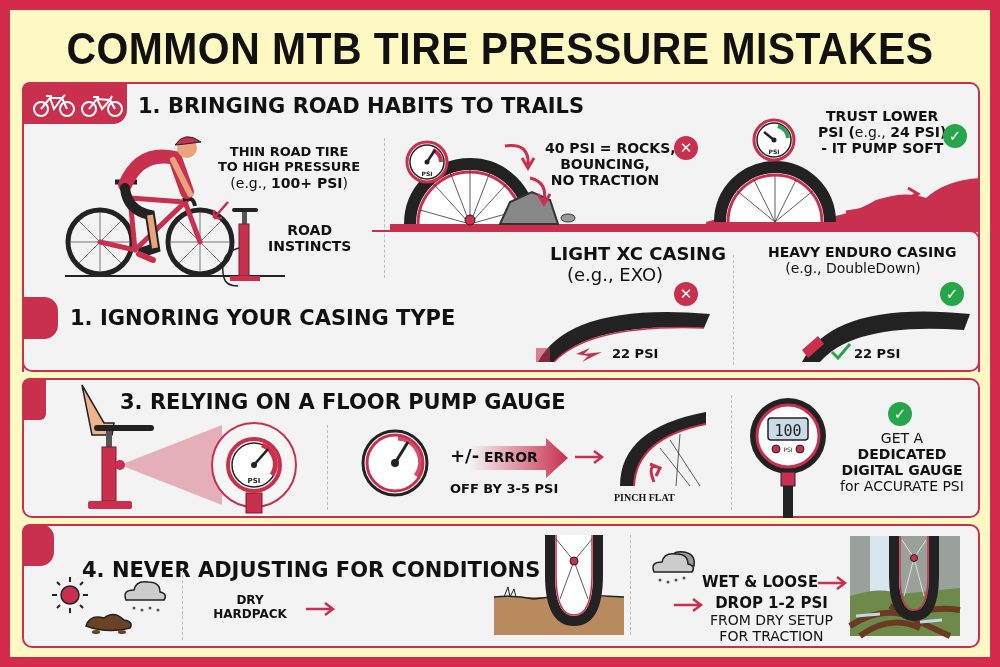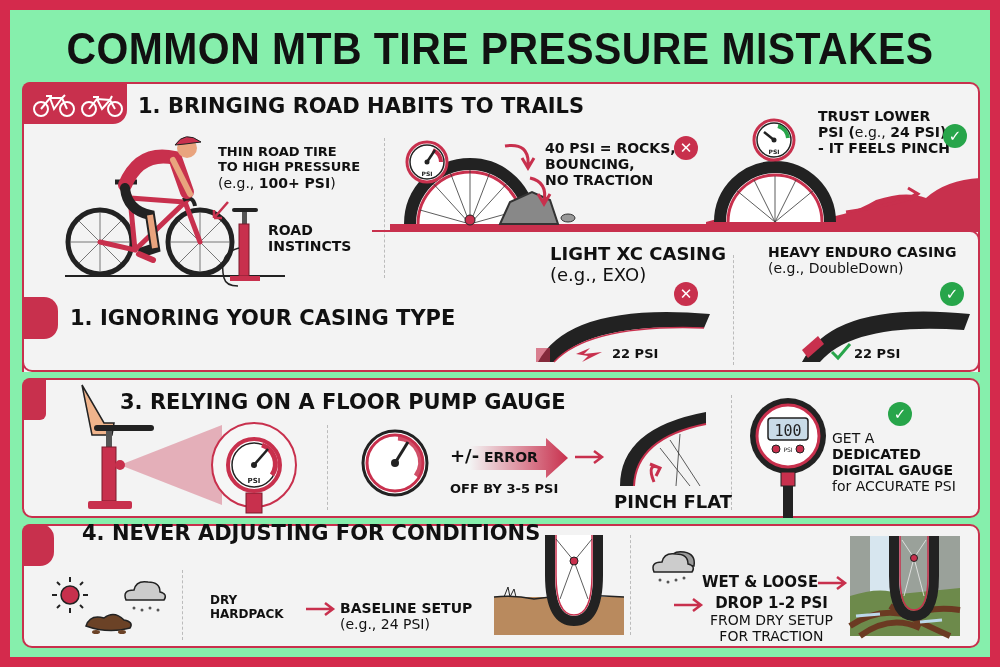--- a/index.html
+++ b/index.html
@@ -4,38 +4,38 @@
 <style>
   * { box-sizing: border-box; margin: 0; padding: 0; }
   html, body { width: 1000px; height: 667px; overflow: hidden; }
   body {
     background: #d42a4c;
     font-family: "DejaVu Sans", "Liberation Sans", sans-serif;
     position: relative;
   }
   .sheet {
     position: absolute; left: 10px; top: 10px; width: 980px; height: 647px;
-    background: #86efac;
+    background: #fef9c3;
   }
   .main-title {
     position: absolute; left: 0; top: 14px; width: 980px; text-align: center;
     font-family: "Liberation Sans", sans-serif; font-weight: 700;
     font-size: 44px; letter-spacing: 0.5px; color: #111;
     transform: scaleX(0.93); transform-origin: center;
   }
   .panel {
     position: absolute; border: 2px solid #c8304d; border-radius: 10px; background: #f3f3f3;
   }
   .tab-red {
     position: absolute; background: #c8304d; border-radius: 8px 0 14px 0;
   }
   .sec-title {
     position: absolute; font-weight: 700; color: #111; font-size: 21px; white-space: nowrap;
   }
-  .lbl { position: absolute; font-weight: 700; color: #111; line-height: 1.15; white-space: nowrap; }
+  .lbl { position: absolute; text-align: center; font-weight: 700; color: #111; line-height: 1.15; white-space: nowrap; }
   .lbl .thin { font-weight: 400; }
   .dash-v { position: absolute; border-left: 1.5px dashed #bbb; }
   .badge {
     position: absolute; width: 24px; height: 24px; border-radius: 50%;
     color: #fff; font-weight: 700; font-size: 15px; line-height: 24px; text-align: center;
   }
   .badge.x { background: #c8304d; }
   .badge.ok { background: #27a54a; }
   svg { position: absolute; overflow: visible; }
 </style>
@@ -172,21 +172,21 @@
     <circle cx="22" cy="22" r="20" fill="#fff" stroke="#c8304d" stroke-width="3"></circle>
     <circle cx="22" cy="22" r="17" fill="#fff" stroke="#222" stroke-width="1.5"></circle>
     <path d="M26 8 A14 14 0 0 1 36 20" stroke="#27a54a" stroke-width="4" fill="none"></path>
     <line x1="22" y1="22" x2="12" y2="14" stroke="#222" stroke-width="2.5"></line>
     <circle cx="22" cy="22" r="2.5" fill="#222"></circle>
     <text x="22" y="36" font-size="6" font-weight="700" text-anchor="middle" fill="#222" font-family="DejaVu Sans, sans-serif">PSI</text>
   </svg>
   <div class="lbl" style="left:808px; top:98px; font-size:14px;">
     <div>TRUST LOWER</div>
     <div><span>PSI (</span><span class="thin">e.g., </span><span>24 PSI</span><span>)</span></div>
-    <div>- IT FEELS PINCH</div>
+    <div>- IT PUMP SOFT</div>
   </div>
   <div class="badge ok" style="left:933px; top:114px;">✓</div>
 
   <div style="position:absolute; left:12px; top:218px; width:958px; height:144px; border:2px solid #c8304d; border-top:none; border-radius:0 0 10px 10px;"></div>
   <div style="position:absolute; left:362px; top:220px; width:608px; height:142px; border-top:2px solid #c8304d; border-right:2px solid #c8304d; border-radius:0 10px 0 0;"></div>
   <div class="tab-red" style="left:12px; top:287px; width:36px; height:42px; border-radius:0 14px 14px 0;"></div>
   <div class="sec-title" style="left:60px; top:296px;">1. IGNORING YOUR CASING TYPE</div>
 
   <div class="lbl" style="left:540px; top:234px; font-size:18px; width:130px;">
     <div>LIGHT XC CASING</div>
@@ -267,21 +267,21 @@
   <svg style="left:600px; top:398px;" width="100" height="80" viewBox="0 0 100 80">
     <path d="M10 78 Q10 20 96 4 L96 16 Q26 30 24 78 Z" fill="#222"></path>
     <path d="M24 78 Q26 30 96 16" stroke="#c8304d" stroke-width="2" fill="none"></path>
     <g stroke="#333" stroke-width="0.8">
       <line x1="50" y1="40" x2="80" y2="78"></line>
         <line x1="60" y1="32" x2="90" y2="78"></line>
         <line x1="70" y1="26" x2="66" y2="78"></line>
     </g>
     <path d="M44 74 Q36 54 50 60 M40 56 L50 60 L46 68" stroke="#c8304d" stroke-width="3" fill="none"></path>
   </svg>
-  <div class="lbl" style="left:604px; top:482px; font-size:18px;">PINCH FLAT</div>
+  <div class="lbl" style="left:604px; top:482px; font-size:10px;font-family:Liberation Serif, serif;">PINCH FLAT</div>
 
   <div class="dash-v" style="left:721px; top:385px; height:115px;"></div>
 
   <svg style="left:738px; top:386px;" width="80" height="122" viewBox="0 0 80 122">
     <circle cx="40" cy="40" r="38" fill="#222"></circle>
     <circle cx="40" cy="40" r="31" fill="#fff" stroke="#c8304d" stroke-width="3"></circle>
     <rect x="20" y="22" width="40" height="22" rx="3" fill="#c9dbe7" stroke="#222" stroke-width="1.5"></rect>
     <text x="40" y="40" font-size="15" text-anchor="middle" fill="#222" font-family="DejaVu Sans Mono, monospace">100</text>
     <circle cx="28" cy="53" r="4" fill="#c8304d" stroke="#222"></circle>
     <circle cx="52" cy="53" r="4" fill="#c8304d" stroke="#222"></circle>
@@ -292,21 +292,21 @@
   <div class="badge ok" style="left:878px; top:392px;">✓</div>
   <div class="lbl" style="left:822px; top:420px; font-size:14px; width:140px;">
     <div class="thin">GET A</div>
     <div>DEDICATED</div>
     <div>DIGITAL GAUGE</div>
     <div class="thin">for ACCURATE PSI</div>
   </div>
 
   <div class="panel" style="left:12px; top:514px; width:958px; height:124px;"></div>
   <div class="tab-red" style="left:12px; top:514px; width:32px; height:42px; border-radius:8px 14px 14px 0;"></div>
-  <div class="sec-title" style="left:72px; top:511px;">4. NEVER ADJUSTING FOR CONDITIONS</div>
+  <div class="sec-title" style="left:72px; top:548px;">4. NEVER ADJUSTING FOR CONDITIONS</div>
 
   <svg style="left:40px; top:565px;" width="40" height="40" viewBox="0 0 40 40">
     <circle cx="20" cy="20" r="9" fill="#c8304d" stroke="#222" stroke-width="1.5"></circle>
     <g stroke="#222" stroke-width="2">
       <line x1="20" y1="2" x2="20" y2="7"></line>
         <line x1="20" y1="33" x2="20" y2="38"></line>
       <line x1="2" y1="20" x2="7" y2="20"></line>
         <line x1="33" y1="20" x2="38" y2="20"></line>
       <line x1="7" y1="7" x2="10" y2="10"></line>
         <line x1="30" y1="30" x2="33" y2="33"></line>
@@ -331,24 +331,20 @@
 
   <div class="dash-v" style="left:172px; top:560px; height:70px;"></div>
 
   <div class="lbl" style="left:200px; top:584px; font-size:12px; width:80px;">
     <div>DRY</div>
     <div>HARDPACK</div>
   </div>
   <svg style="left:296px; top:592px;" width="30" height="14" viewBox="0 0 30 14">
     <path d="M0 7 L26 7 M19 1 L27 7 L19 13" stroke="#c8304d" stroke-width="2.5" fill="none"></path>
   </svg>
-  <div class="lbl" style="left:330px; top:590px; font-size:14px; width:140px;">
-    <div>BASELINE SETUP</div>
-    <div class="thin">(e.g., 24 PSI)</div>
-  </div>
 
   <svg style="left:484px; top:525px;" width="130" height="100" viewBox="0 0 130 100">
     <rect x="0" y="62" width="130" height="38" fill="#b98a5e"></rect>
     <path d="M0 62 Q20 60 40 64 Q80 58 130 62" stroke="#222" stroke-width="1.5" fill="none"></path>
     <path d="M10 62 L14 52 L16 62 L20 54 L22 62" stroke="#222" stroke-width="1" fill="none"></path>
     <path d="M56 0 L56 40 Q56 86 80 86 Q104 86 104 40 L104 0" fill="#fff" stroke="#222" stroke-width="10"></path>
     <path d="M62 0 L62 40 Q62 80 80 80 Q98 80 98 40 L98 0" fill="none" stroke="#c8304d" stroke-width="1.5"></path>
     <g stroke="#333" stroke-width="0.8">
       <line x1="80" y1="26" x2="62" y2="4"></line>
         <line x1="80" y1="26" x2="98" y2="4"></line>

